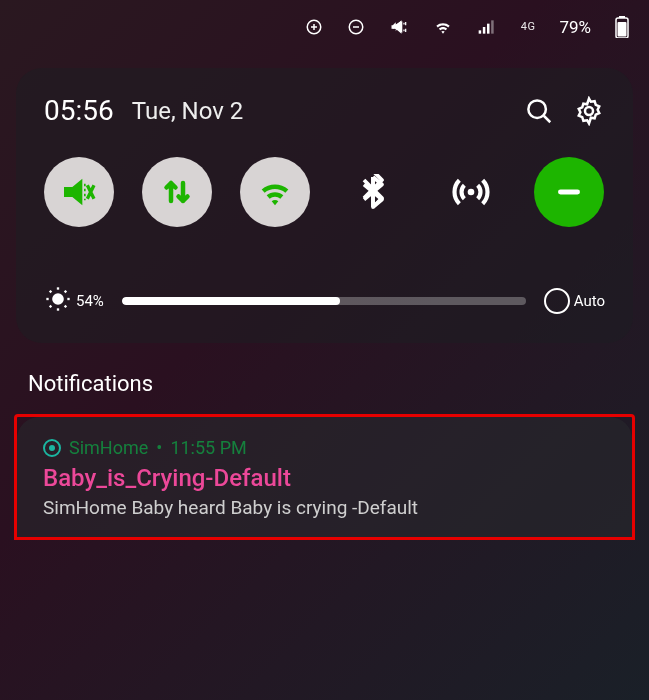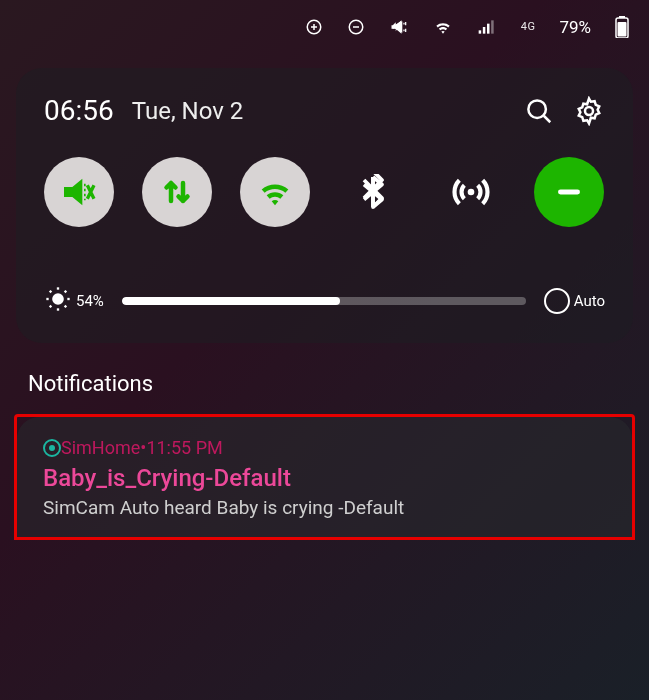--- a/index.html
+++ b/index.html
@@ -90,21 +90,22 @@
     padding: 0;
   }
   .notif {
     background: rgba(40,40,45,0.6);
     border-radius: 22px 22px 0 0;
     padding: 20px 26px 18px 26px;
   }
   .notif-meta {
     display: flex;
     align-items: center;
-    color: #be185d;
+    gap: 8px;
+    color: #15803d;
     font-size: 18px;
   }
   .notif-meta .app-icon {
     width: 18px; height: 18px; border: 2px solid #1bb5a0; border-radius: 50%;
     display: flex; align-items: center; justify-content: center;
   }
   .notif-meta .app-icon::after {
     content: ""; width: 6px; height: 6px; background: #1bb5a0; border-radius: 50%;
   }
   .notif-title {
@@ -165,21 +166,21 @@
     <svg width="14" height="22" viewBox="0 0 14 22" fill="#fff">
         <rect x="4" y="0" width="6" height="2"></rect>
         <rect x="1" y="2" width="12" height="20" rx="2" fill="none" stroke="#fff" stroke-width="1.5"></rect>
         <rect x="2.5" y="6" width="9" height="14.5" rx="1"></rect>
       </svg>
   </span>
 </div>
 
 <div class="panel">
   <div class="panel-head">
-    <span class="clock">06:56</span>
+    <span class="clock">05:56</span>
     <span class="date">Tue, Nov 2</span>
     <span class="iconbtn">
       <svg width="30" height="30" viewBox="0 0 24 24" fill="none" stroke="#fff" stroke-width="2">
           <circle cx="10.5" cy="10.5" r="7"></circle>
           <line x1="21" y1="21" x2="15.8" y2="15.8"></line>
         </svg>
     </span>
     <span class="iconbtn">
       <svg width="30" height="30" viewBox="0 0 24 24" fill="none" stroke="#fff" stroke-width="2">
           <circle cx="12" cy="12" r="3.2"></circle>
@@ -258,15 +259,15 @@
 
 <div class="notif-wrap">
   <div class="notif">
     <div class="notif-meta">
       <span class="app-icon"></span>
       <span>SimHome</span>
       <span>•</span>
       <span>11:55 PM</span>
     </div>
     <div class="notif-title">Baby_is_Crying-Default</div>
-    <div class="notif-body">SimCam Auto heard Baby is crying -Default</div>
+    <div class="notif-body">SimHome Baby heard Baby is crying -Default</div>
   </div>
 </div>
 
 </body></html>

